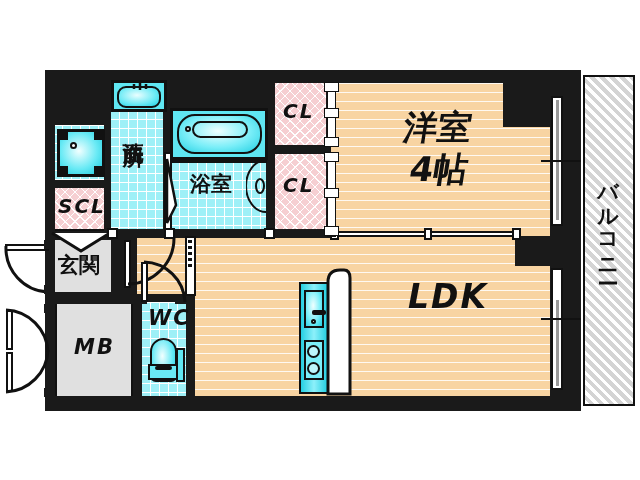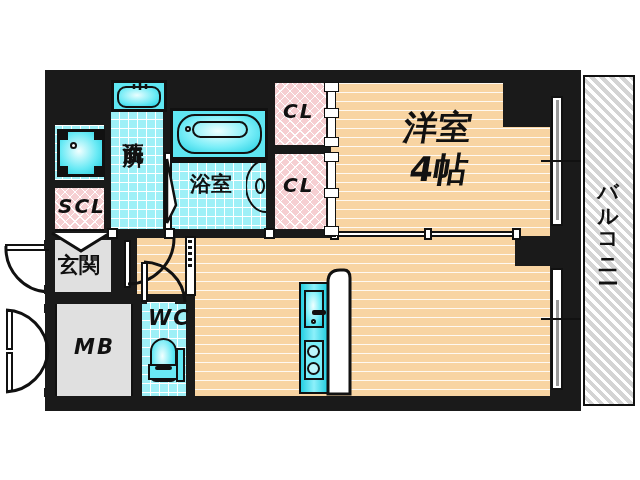--- a/index.html
+++ b/index.html
@@ -252,20 +252,21 @@
   <div class="ab" style="left:307px;top:345px;width:13px;height:13px;border-radius:50%;border:2.5px solid #111;background:#bdf6fc;"></div>
   <div class="ab" style="left:307px;top:362px;width:13px;height:13px;border-radius:50%;border:2.5px solid #111;background:#bdf6fc;"></div>
 
   <svg class="ab" style="left:326px;top:268px;width:26px;height:128px;" viewBox="0 0 26 128">
     <path d="M2 14 Q2 2 14 2 L18 2 Q24 2 24 10 L24 126 L2 126 Z" fill="#ffffff" stroke="#111" stroke-width="3"></path>
   </svg>
 
   <div class="lbl lbl-jp" style="left:404px;top:110px;font-size:34px;transform:skewX(-9deg);">洋室</div>
   <div class="lbl lbl-jp" style="left:410px;top:152px;font-size:34px;transform:skewX(-9deg);">4帖</div>
 
+  <div class="lbl lbl-lat" style="left:408px;top:280px;font-size:33px;">LDK</div>
 
   <div class="lbl lbl-jp vert" style="left:122px;top:126px;font-size:21px;">洗面所</div>
 
   <div class="lbl lbl-jp" style="left:190px;top:174px;font-size:21px;">浴室</div>
 
   <div class="lbl lbl-jp" style="left:58px;top:255px;font-size:21px;">玄関</div>
 
   <div class="lbl lbl-lat" style="left:148px;top:308px;font-size:21px;">WC</div>
 
   <div class="lbl lbl-lat" style="left:74px;top:337px;font-size:21px;">MB</div>

